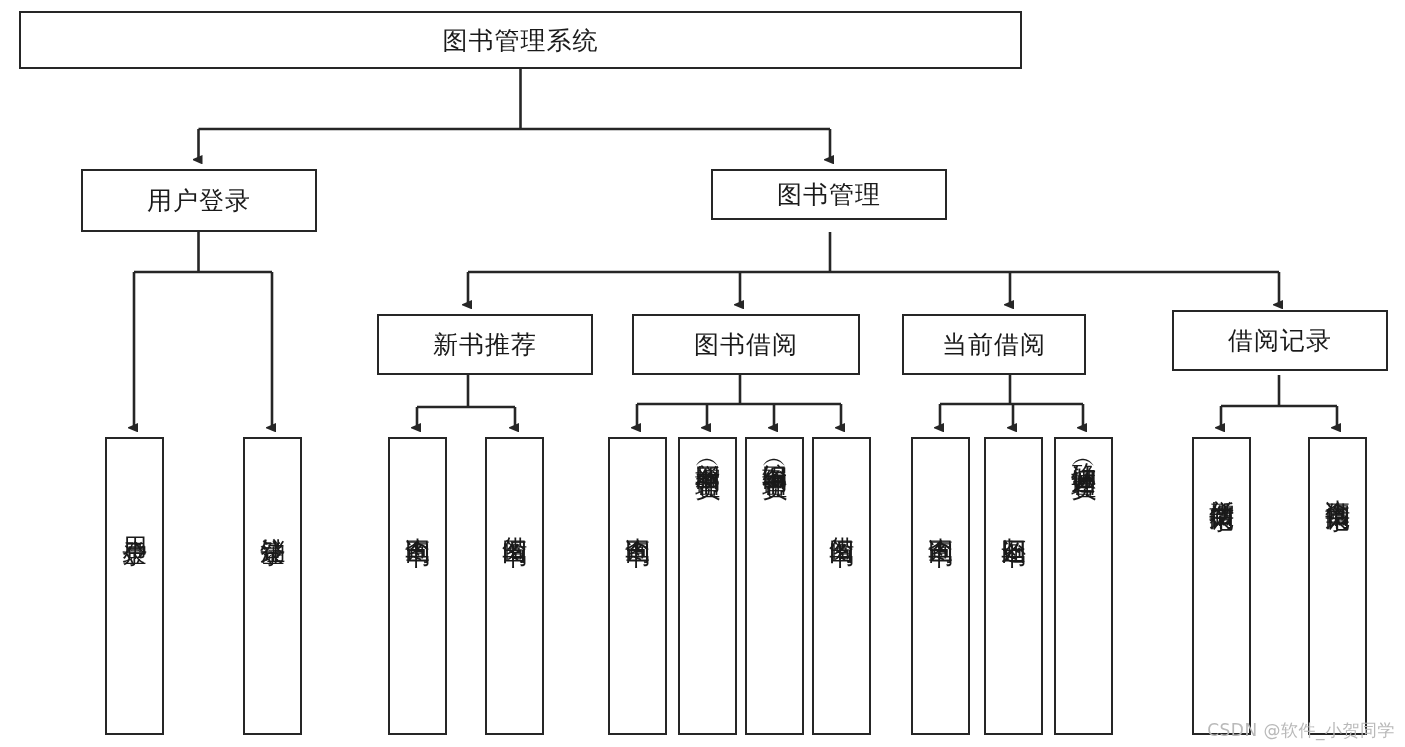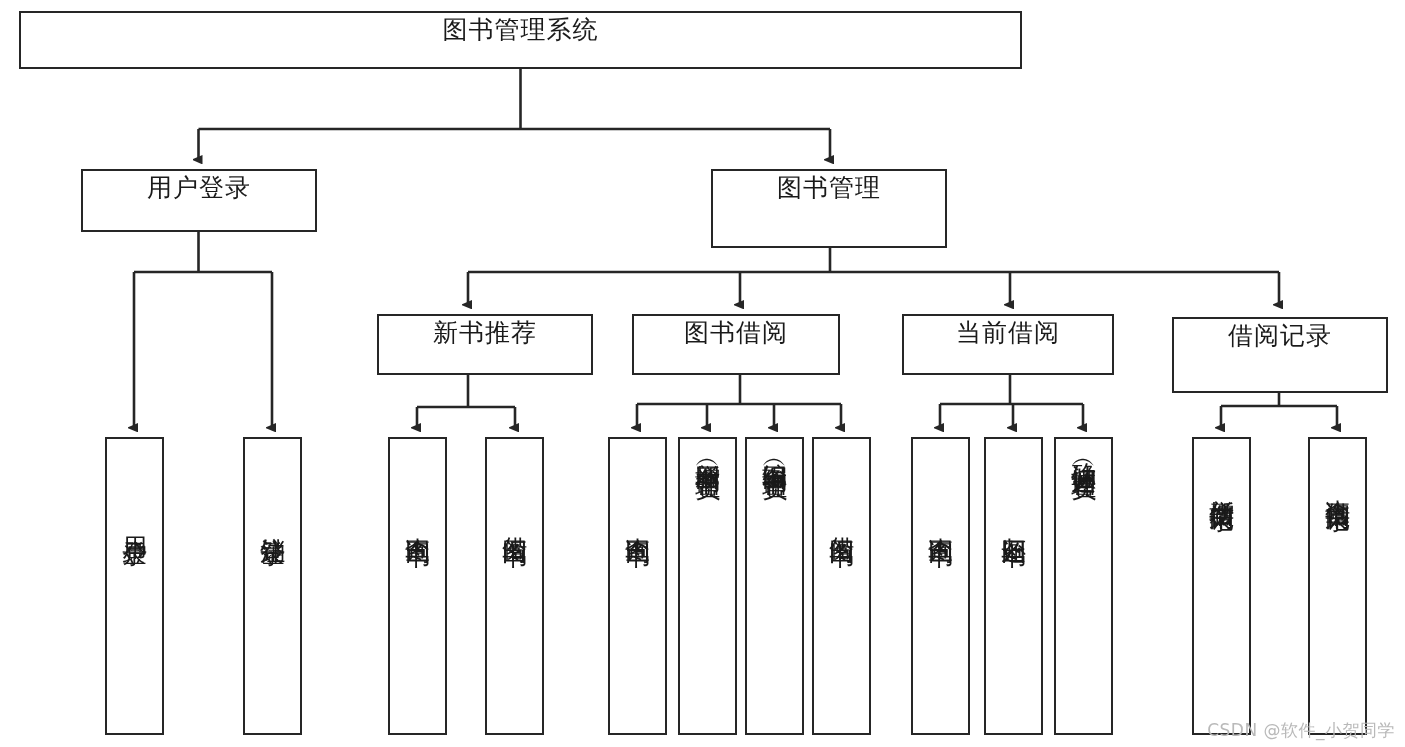--- a/index.html
+++ b/index.html
@@ -24,21 +24,21 @@
     width: 1405px;
     height: 747px;
     pointer-events: none;
   }
   .node {
     position: absolute;
     box-sizing: border-box;
     border: 2px solid #262626;
     background: #ffffff;
     display: flex;
-    align-items: flex-start;
+    align-items: center;
     justify-content: center;
     color: #1a1a1a;
   }
   .node.horiz {
     font-size: 25px;
     letter-spacing: 1px;
   }
   .node.vert {
     align-items: flex-start;
     justify-content: center;
@@ -118,34 +118,34 @@
     </g>
   </svg>
 
   <div class="node horiz" id="node-root" style="left: 19px; top: 11px; width: 1003px; height: 58px;">
     <span class="label">图书管理系统</span>
   </div>
 
   <div class="node horiz" id="node-l2-0" style="left: 81px; top: 169px; width: 236px; height: 63px;">
     <span class="label">用户登录</span>
   </div>
-  <div class="node horiz" id="node-l2-1" style="left: 711px; top: 169px; width: 236px; height: 79px;">
+  <div class="node horiz" id="node-l2-1" style="left: 711px; top: 169px; width: 236px; height: 51px;">
     <span class="label">图书管理</span>
   </div>
 
   <div class="node horiz" id="node-l3-0" style="left: 361px; top: 314px; width: 216px; height: 61px; margin-left: 16px;">
     <span class="label">新书推荐</span>
   </div>
-  <div class="node horiz" id="node-l3-1" style="left: 632px; top: 314px; width: 208px; height: 61px;">
+  <div class="node horiz" id="node-l3-1" style="left: 632px; top: 314px; width: 228px; height: 61px;">
     <span class="label">图书借阅</span>
   </div>
-  <div class="node horiz" id="node-l3-2" style="left: 902px; top: 314px; width: 212px; height: 61px;">
+  <div class="node horiz" id="node-l3-2" style="left: 902px; top: 314px; width: 184px; height: 61px;">
     <span class="label">当前借阅</span>
   </div>
-  <div class="node horiz" id="node-l3-3" style="left: 1172px; top: 317px; width: 216px; height: 76px;">
+  <div class="node horiz" id="node-l3-3" style="left: 1172px; top: 310px; width: 216px; height: 61px;">
     <span class="label">借阅记录</span>
   </div>
 
   <div class="node vert" id="node-leaf-0" style="left: 105px; top: 437px; width: 59px; height: 298px; padding-top: 78px;">
     <span class="label">用户登录</span>
   </div>
   <div class="node vert" id="node-leaf-1" style="left: 243px; top: 437px; width: 59px; height: 298px; padding-top: 78px;">
     <span class="label">注销登录</span>
   </div>
   <div class="node vert" id="node-leaf-2" style="left: 388px; top: 437px; width: 59px; height: 298px; padding-top: 78px;">

